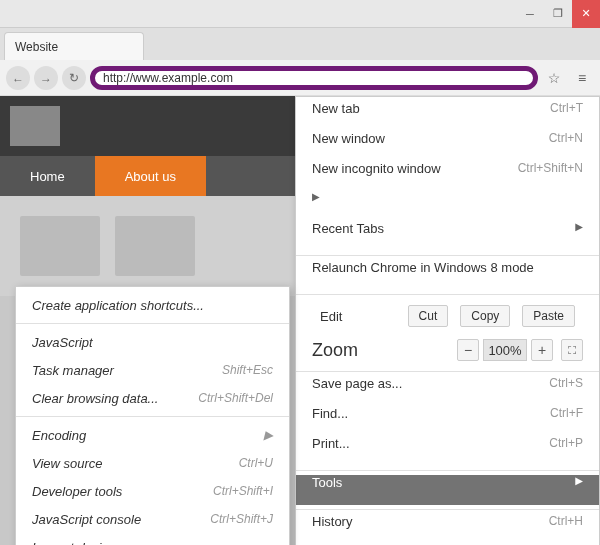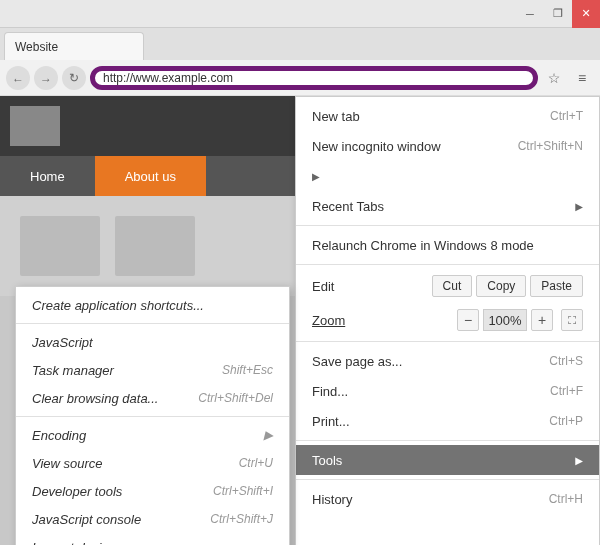--- a/index.html
+++ b/index.html
@@ -271,21 +271,20 @@
       border: 1px solid #ccc;
       box-shadow: 2px 2px 8px rgba(0,0,0,0.2);
       z-index: 100;
       padding: 4px 0;
     }
 
     .menu-item {
       height: 30px;
       padding: 0 16px;
       display: flex;
-      align-items: center;
       justify-content: space-between;
       cursor: pointer;
       color: #333;
       font-size: 13px;
     }
     .menu-item.highlighted { background: #737373; color: white; }
     .menu-item.highlighted .submenu-arrow { color: white; }
 
     .menu-separator {
       height: 1px;
@@ -301,24 +300,23 @@
     
     .zoom-row {
       height: 34px;
       padding: 0 16px;
       display: flex;
       align-items: center;
       justify-content: space-between;
     }
 
     .zoom-label {
-      font-size: 13px;
+      font-size: 18px;
       color: #333;
       flex: 1;
-      text-decoration: underline;
     }
 
     .zoom-controls {
       display: flex;
       align-items: center;
       gap: 4px;
     }
 
     .zoom-btn {
       width: 22px;
@@ -358,35 +356,35 @@
       align-items: center;
       justify-content: center;
       margin-left: 4px;
       font-size: 11px;
       color: #555;
     }
 
     
     .edit-row {
       height: 34px;
-      padding: 0 16px;
+      padding: 0 24px;
       display: flex;
       align-items: center;
       justify-content: space-between;
     }
 
     .edit-label {
       font-size: 13px;
       color: #333;
       flex: 1;
     }
 
     .edit-buttons {
       display: flex;
-      gap: 4px;
+      gap: 12px;
     }
 
     .edit-btn {
       height: 22px;
       padding: 0 10px;
       border: 1px solid #ccc;
       background: #f5f5f5;
       border-radius: 2px;
       cursor: pointer;
       font-size: 12px;
@@ -491,20 +489,24 @@
       </div>
     </div>
 
     <div class="chrome-menu">
 
       <div class="menu-item">
         <span class="menu-item-label">New tab</span>
         <span class="shortcut-text">Ctrl+T</span>
       </div>
       <div class="menu-item">
+        <span class="menu-item-label">New window</span>
+        <span class="shortcut-text">Ctrl+N</span>
+      </div>
+      <div class="menu-item">
         <span class="menu-item-label">New incognito window</span>
         <span class="shortcut-text">Ctrl+Shift+N</span>
       </div>
       <div class="menu-item">
         <span class="submenu-arrow">▶</span>
       </div>
       <div class="menu-item">
         <span class="menu-item-label">Recent Tabs</span>
         <span class="submenu-arrow">▶</span>
       </div>

